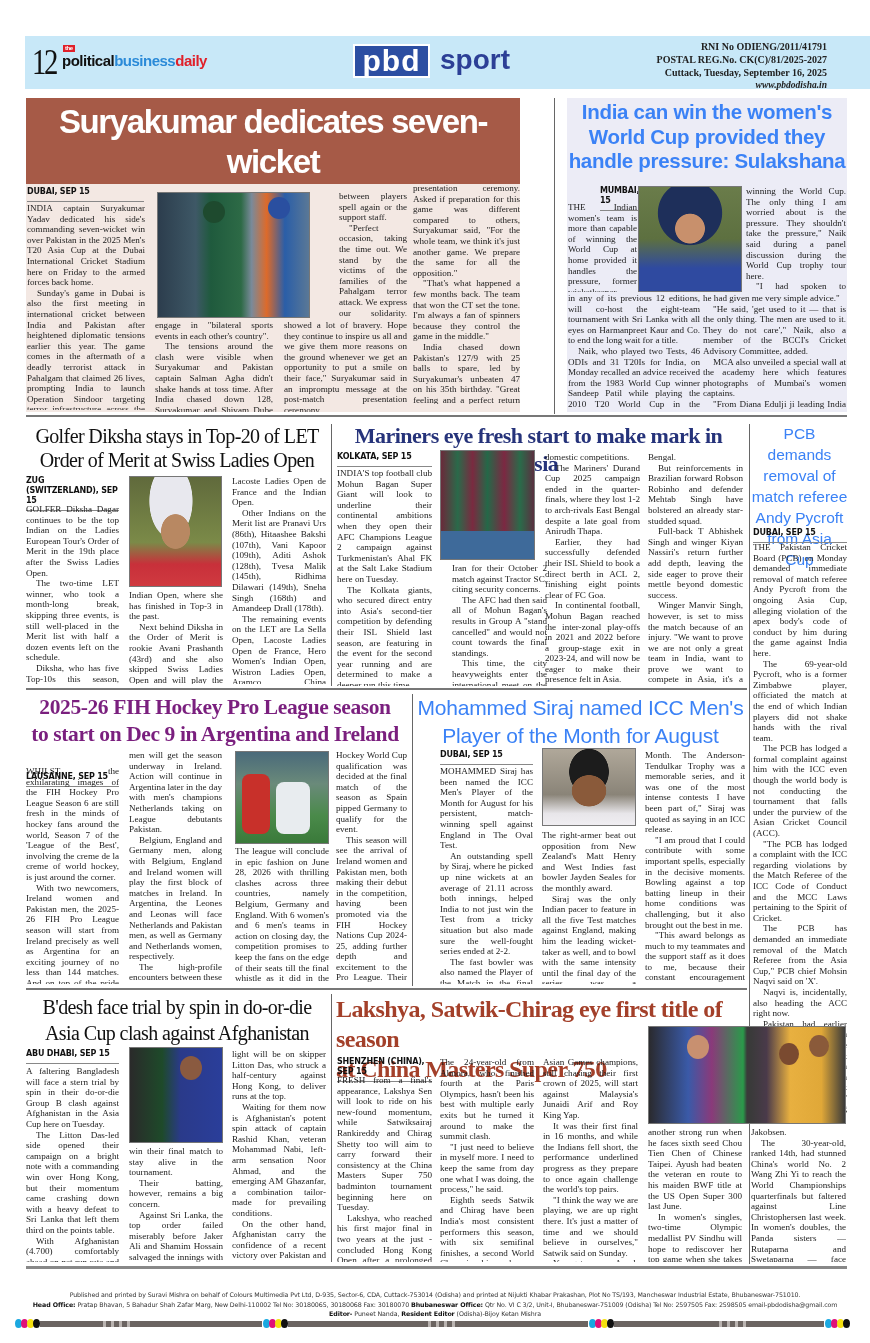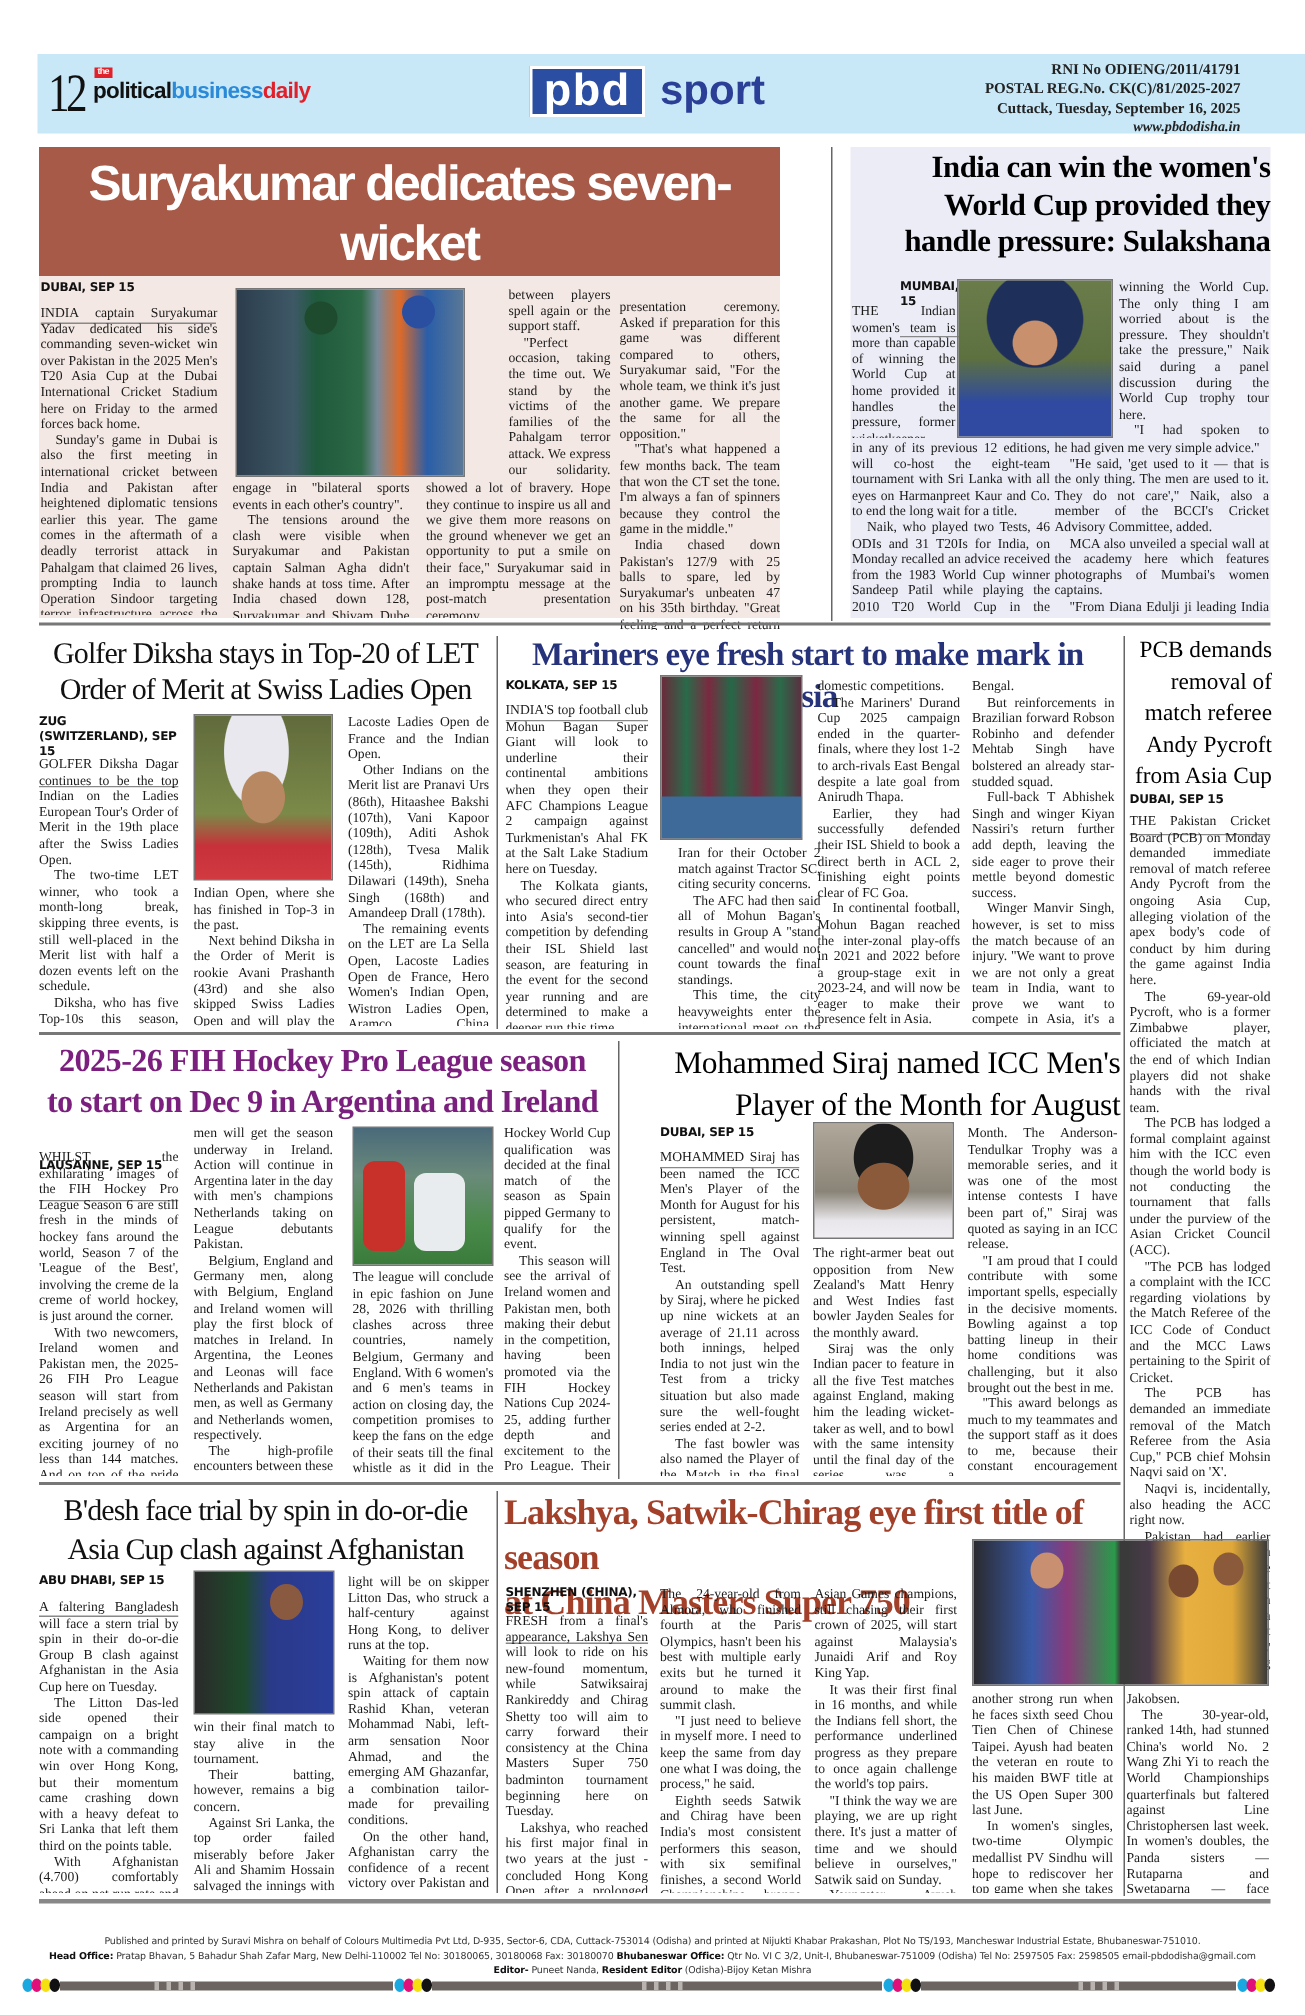--- a/index.html
+++ b/index.html
@@ -13,27 +13,27 @@
 .brand .p{color:#111}.brand .b{color:#2a8ad8}.brand .d{color:#e0202a}
 .pbdlogo{left:353px;top:44px;width:77px;height:34px;background:#2c4ea2;border:2px solid #fff;color:#fff;font-family:"Liberation Sans",sans-serif;font-weight:bold;font-size:30px;line-height:30px;text-align:center;letter-spacing:1px}
 .sport{left:440px;top:44px;font-family:"Liberation Sans",sans-serif;font-weight:bold;font-size:28px;color:#2c3f96;line-height:32px}
 .rni{right:43px;top:40px;text-align:right;font-family:"Liberation Serif",serif;font-weight:bold;font-size:10px;line-height:13px;color:#222}
 .rni .web{font-style:italic;font-weight:bold;font-size:9.5px}
 .red-head{left:26px;top:98px;width:494px;height:86px;background:#a65a47;color:#fff;font-family:"Liberation Sans",sans-serif;font-weight:bold;font-size:33px;line-height:40px;text-align:center;letter-spacing:-1.4px;padding-top:4px;transform-origin:left}
 .tint1{left:26px;top:184px;width:494px;height:228px;background:#f3e8e3}
 .tint2{left:567px;top:98px;width:280px;height:314px;background:#ececf6}
 .vline{position:absolute;width:1px;background:#666}
 .hline{position:absolute;height:2px;background:#777}
-.dateline{font-family:"DejaVu Sans",sans-serif;font-weight:bold;font-size:8px;color:#111;border-bottom:1px solid #888;padding-bottom:18px;letter-spacing:-.2px;line-height:10px}
+.dateline{font-family:"DejaVu Sans",sans-serif;font-weight:bold;font-size:8px;color:#111;border-bottom:1px solid #888;padding-bottom:4px;letter-spacing:-.2px;line-height:10px}
 .body{font-family:"Liberation Serif",serif;font-size:9.1px;line-height:10.6px;text-align:justify;color:#1b1b1b;hyphens:auto;overflow:hidden}
 .body p{text-indent:10px}
 .body p:first-child{text-indent:0}
 .col{position:absolute;overflow:hidden}
 .h-serif{font-family:"Liberation Serif",serif;text-align:center;letter-spacing:-.6px;color:#111}
-.h-sans{font-family:Liberation Serif, serif;text-align:right;color:#000000}
+.h-sans{font-family:Liberation Sans, sans-serif;text-align:center;color:#3b82f6}
 .photo{position:absolute;border:1px solid #777;overflow:hidden}
 .footer{left:0;top:1290px;width:870px;text-align:center;font-family:"DejaVu Sans",sans-serif;font-size:6.3px;line-height:9.5px;color:#333;letter-spacing:-.1px}
 .footer b{color:#111}
 .regbar{left:15px;top:1319px;width:838px;height:10px}
 .dot{position:absolute;width:7px;height:9px;border-radius:50%;top:0}
 .strip{position:absolute;top:2px;height:6px;background:#6b6461}
 .strip i{position:absolute;top:0;height:6px;width:3px;background:#b9b3b0}
 </style>
 </head>
 <body>
@@ -72,21 +72,21 @@
     <p>engage in "bilateral sports events in each other's country".</p>
     <p>The tensions around the clash were visible when Suryakumar and Pakistan captain Salman Agha didn't shake hands at toss time. After India chased down 128, Suryakumar and Shivam Dube (10 not out) walked off briskly, with no handshakes exchanged</p>
   </div>
 <div class="col body" style="left:339px;top:191px;width:68px;height:128px">
     <p>between players spell again or the support staff.</p>
     <p>"Perfect occasion, taking the time out. We stand by the victims of the families of the Pahalgam terror attack. We express our solidarity. Want to dedicate the win to all our armed forces who</p>
   </div>
 <div class="col body" style="left:284px;top:320px;width:123px;height:92px">
     <p>showed a lot of bravery. Hope they continue to inspire us all and we give them more reasons on the ground whenever we get an opportunity to put a smile on their face," Suryakumar said in an impromptu message at the post-match presentation ceremony.</p>
   </div>
-<div class="col body" style="left:413px;top:199px;width:107px;height:221px">
+<div class="col body" style="left:413px;top:183px;width:107px;height:221px">
     <p>presentation ceremony. Asked if preparation for this game was different compared to others, Suryakumar said, "For the whole team, we think it's just another game. We prepare the same for all the opposition."</p>
     <p>"That's what happened a few months back. The team that won the CT set the tone. I'm always a fan of spinners because they control the game in the middle."</p>
     <p>India chased down Pakistan's 127/9 with 25 balls to spare, led by Suryakumar's unbeaten 47 on his 35th birthday. "Great feeling and a perfect return gift to India. Human tendency that keeps running in your mind when you think about it (his earlier line about the win being a return gift). You definitely want to win it, and when you win it, you have it ready. One box that I always wanted to tick - stay there and bat till the end." -IANS</p>
   </div>
 
 <div class="vline" style="left:554px;top:98px;height:316px"></div>
 
 <div class="abs tint2"></div>
 <div class="abs h-sans" style="left:567px;top:100px;width:280px;font-weight:bold;font-size:20.5px;line-height:24.5px;letter-spacing:-.3px">
   <div>India can win the women's</div>

